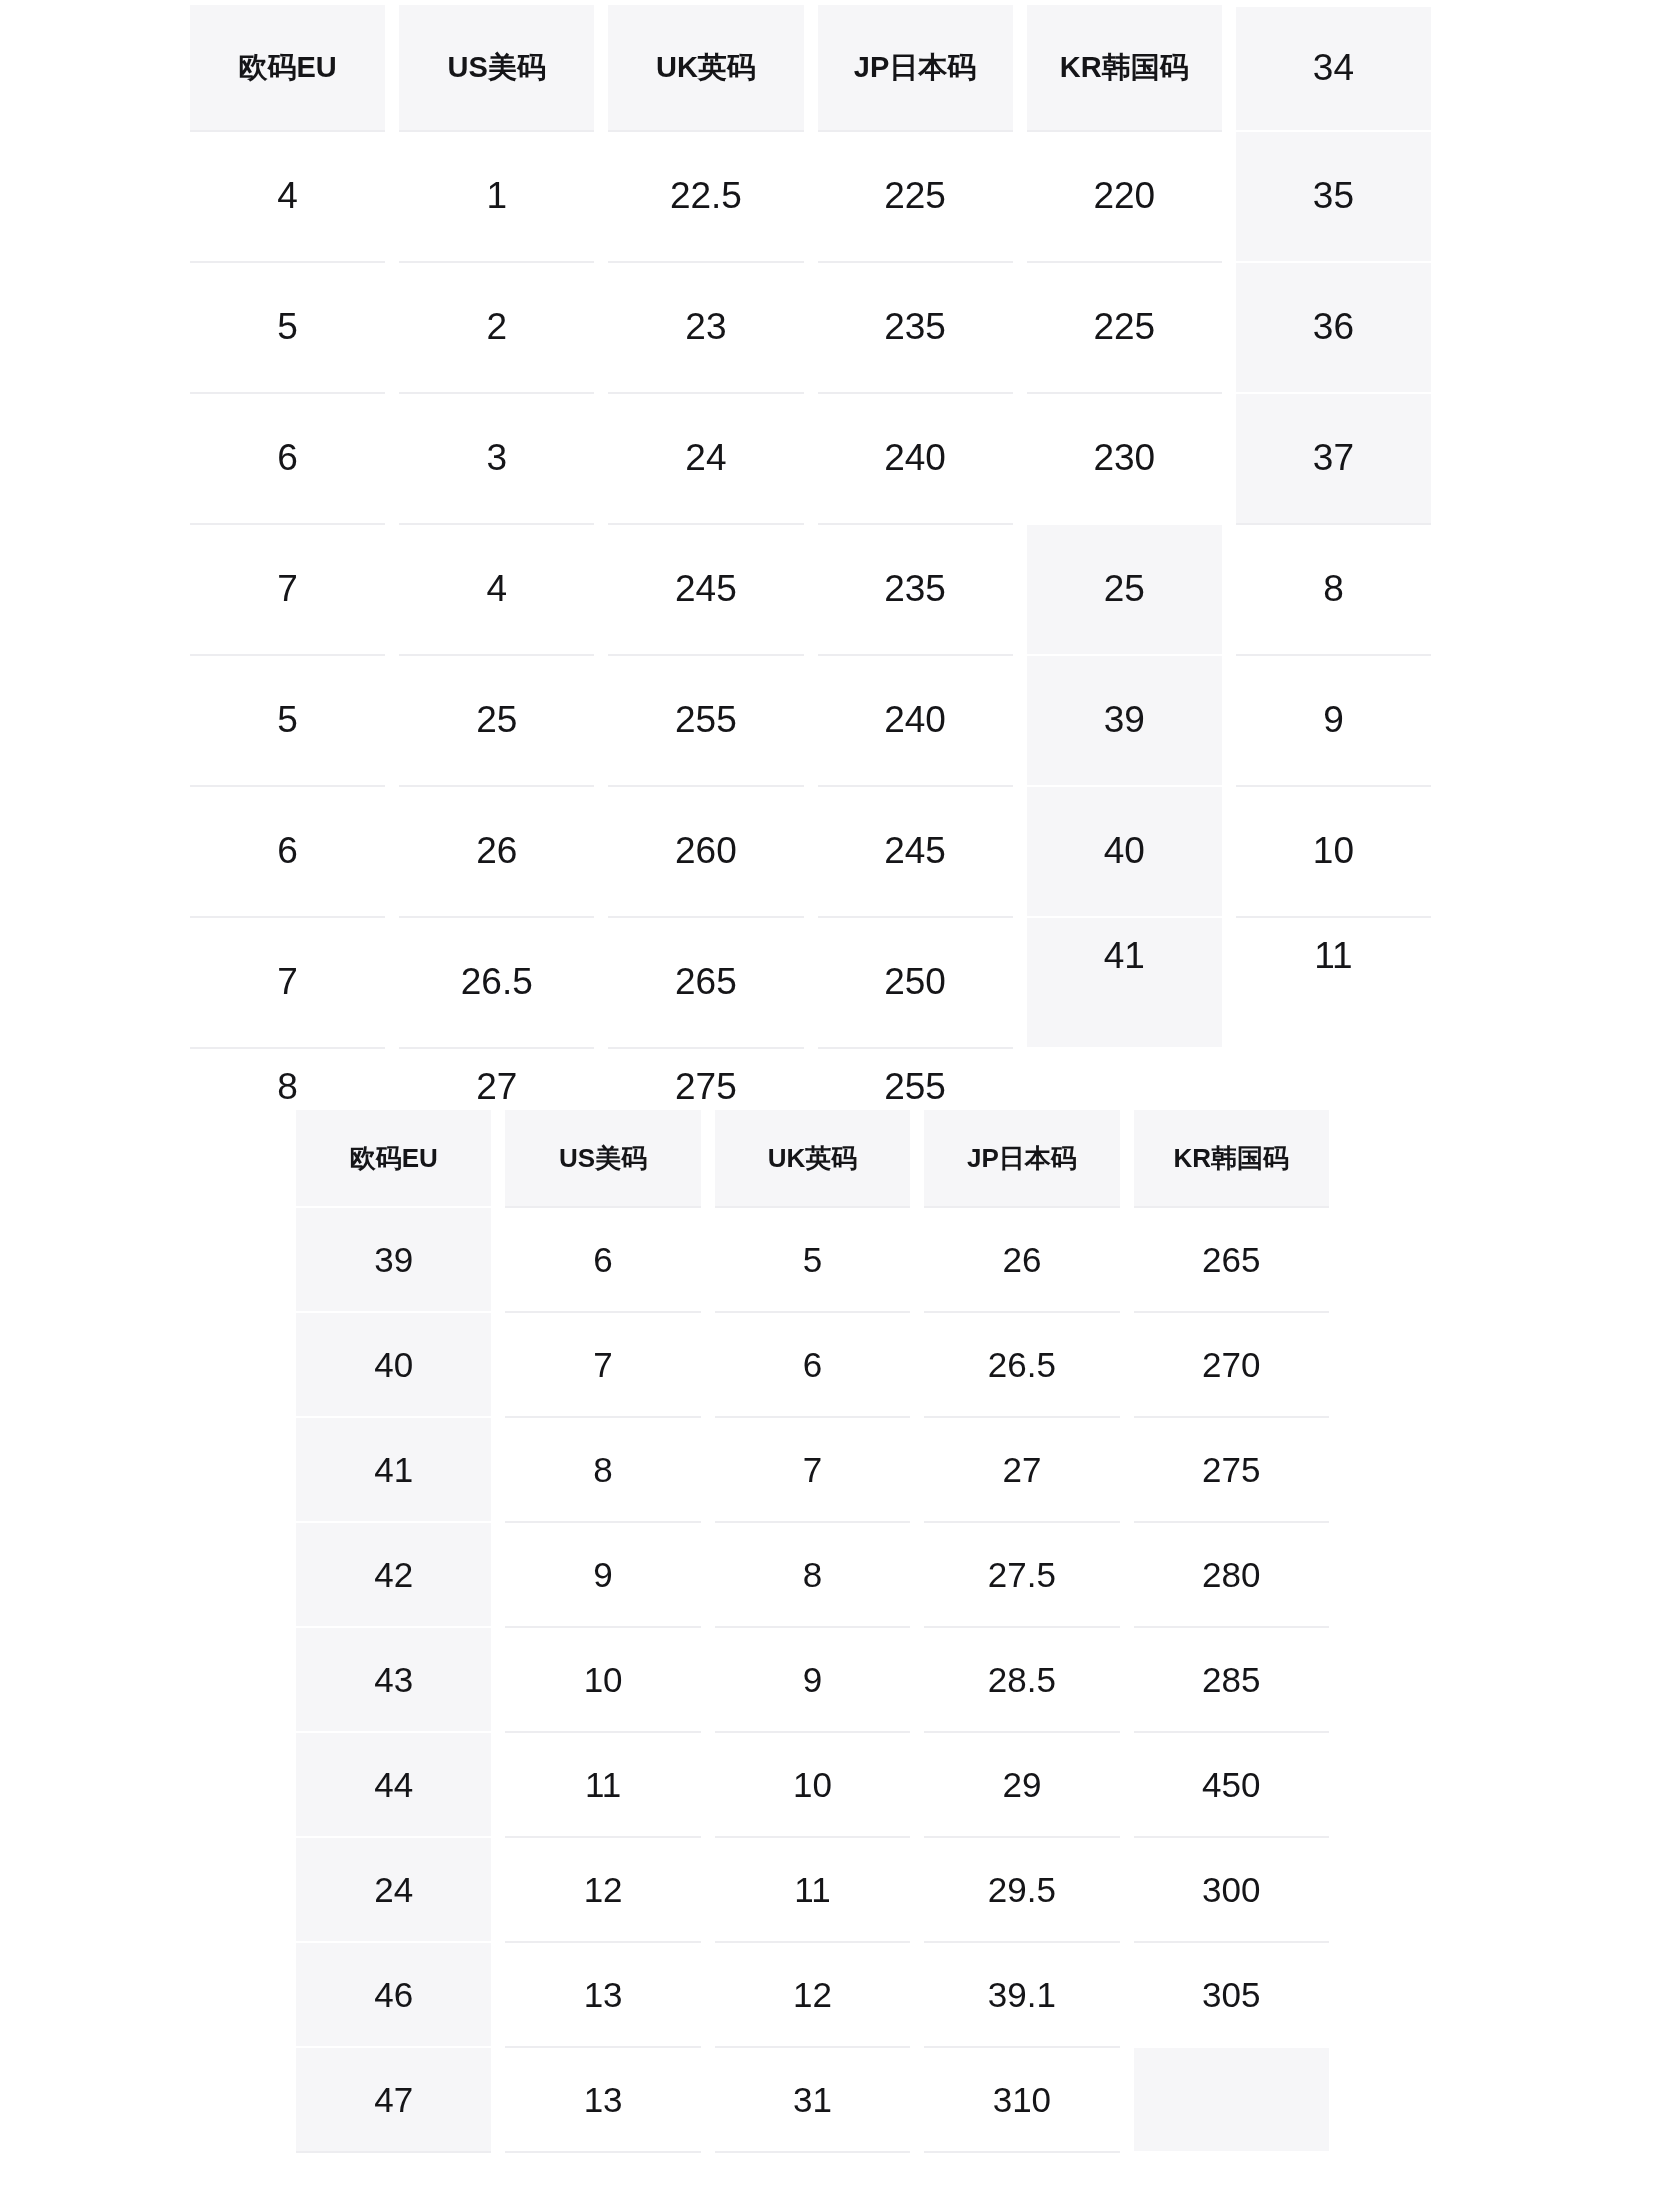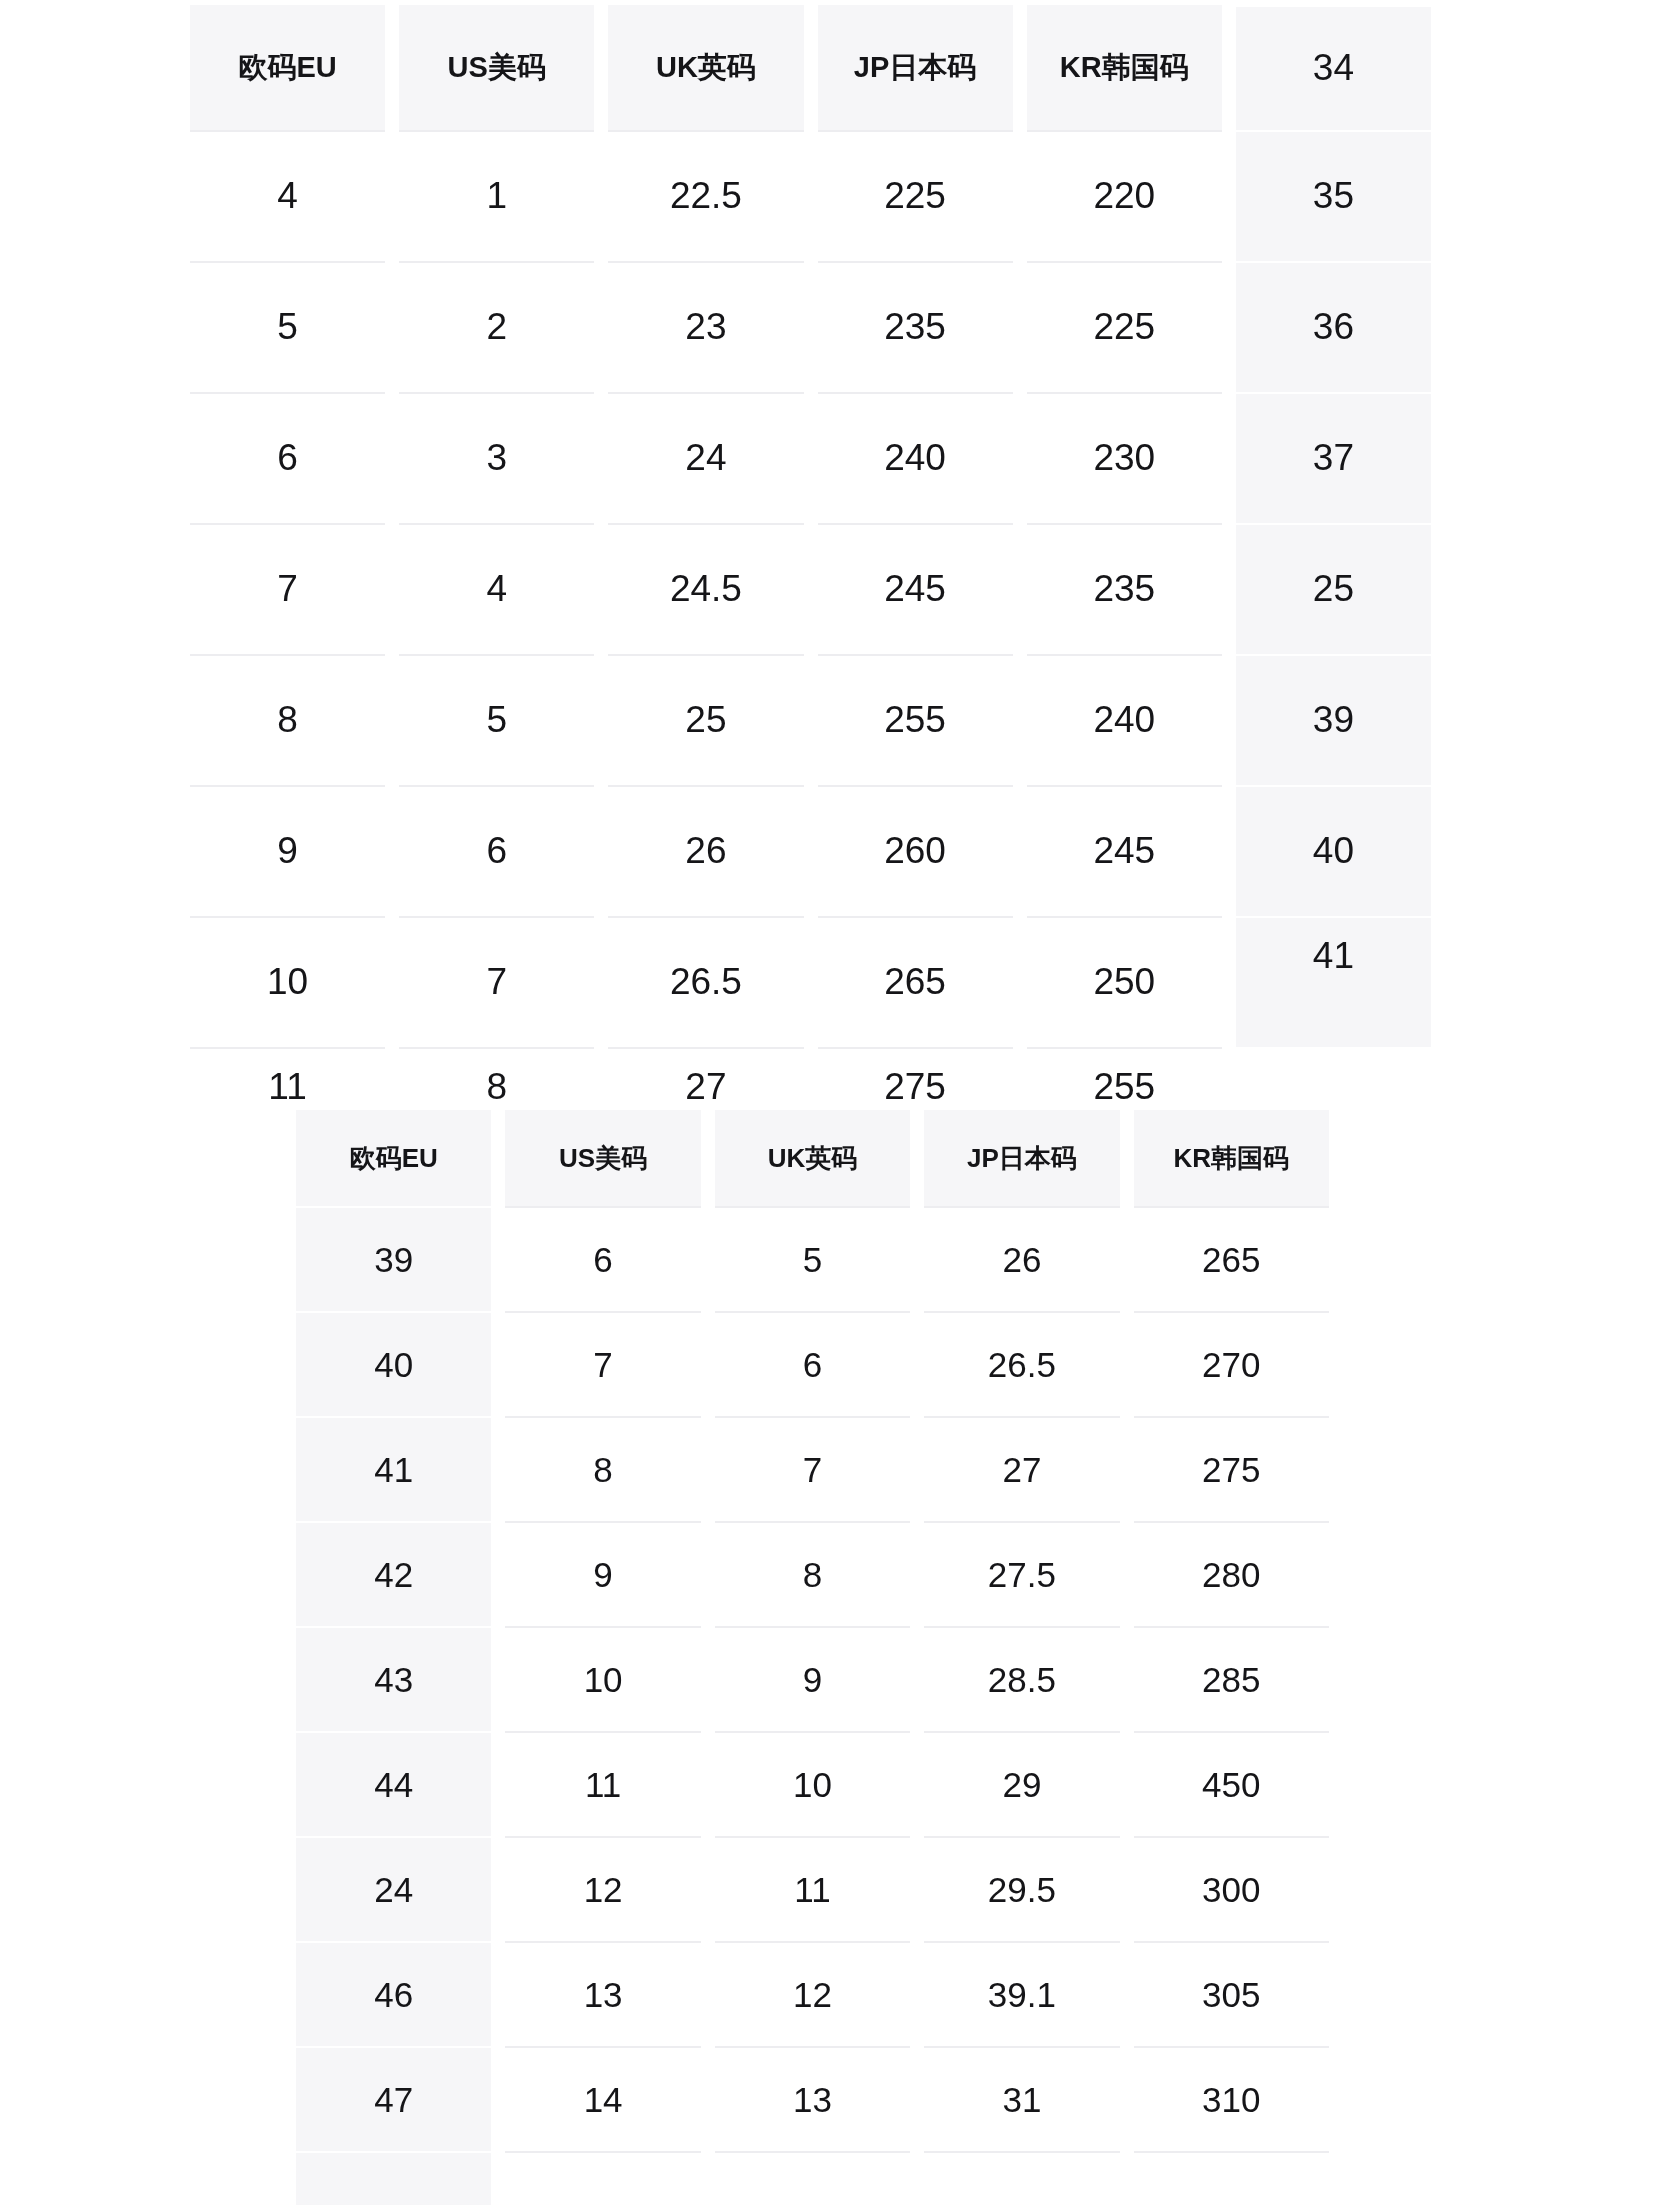--- a/index.html
+++ b/index.html
@@ -99,21 +99,20 @@
       <div class="cell td">225</div>
       <div class="cell td c0">36</div>
       <div class="cell td">6</div>
       <div class="cell td">3</div>
       <div class="cell td">24</div>
       <div class="cell td">240</div>
       <div class="cell td">230</div>
       <div class="cell td c0">37</div>
       <div class="cell td">7</div>
       <div class="cell td">4</div>
-      <div class="cell td">24.5</div>
       <div class="cell td">245</div>
       <div class="cell td">235</div>
       <div class="cell td c0">25</div>
       <div class="cell td">8</div>
       <div class="cell td">5</div>
       <div class="cell td">25</div>
       <div class="cell td">255</div>
       <div class="cell td">240</div>
       <div class="cell td c0">39</div>
       <div class="cell td">9</div>
@@ -177,21 +176,20 @@
       <div class="cell td">12</div>
       <div class="cell td">11</div>
       <div class="cell td">29.5</div>
       <div class="cell td">300</div>
       <div class="cell td c0">46</div>
       <div class="cell td">13</div>
       <div class="cell td">12</div>
       <div class="cell td">39.1</div>
       <div class="cell td">305</div>
       <div class="cell td c0">47</div>
-      <div class="cell td">14</div>
       <div class="cell td">13</div>
       <div class="cell td">31</div>
       <div class="cell td">310</div>
       <div class="cell td c0"></div>
       <div class="cell td"></div>
       <div class="cell td"></div>
       <div class="cell td"></div>
       <div class="cell td"></div>
     </div>
 </div>

